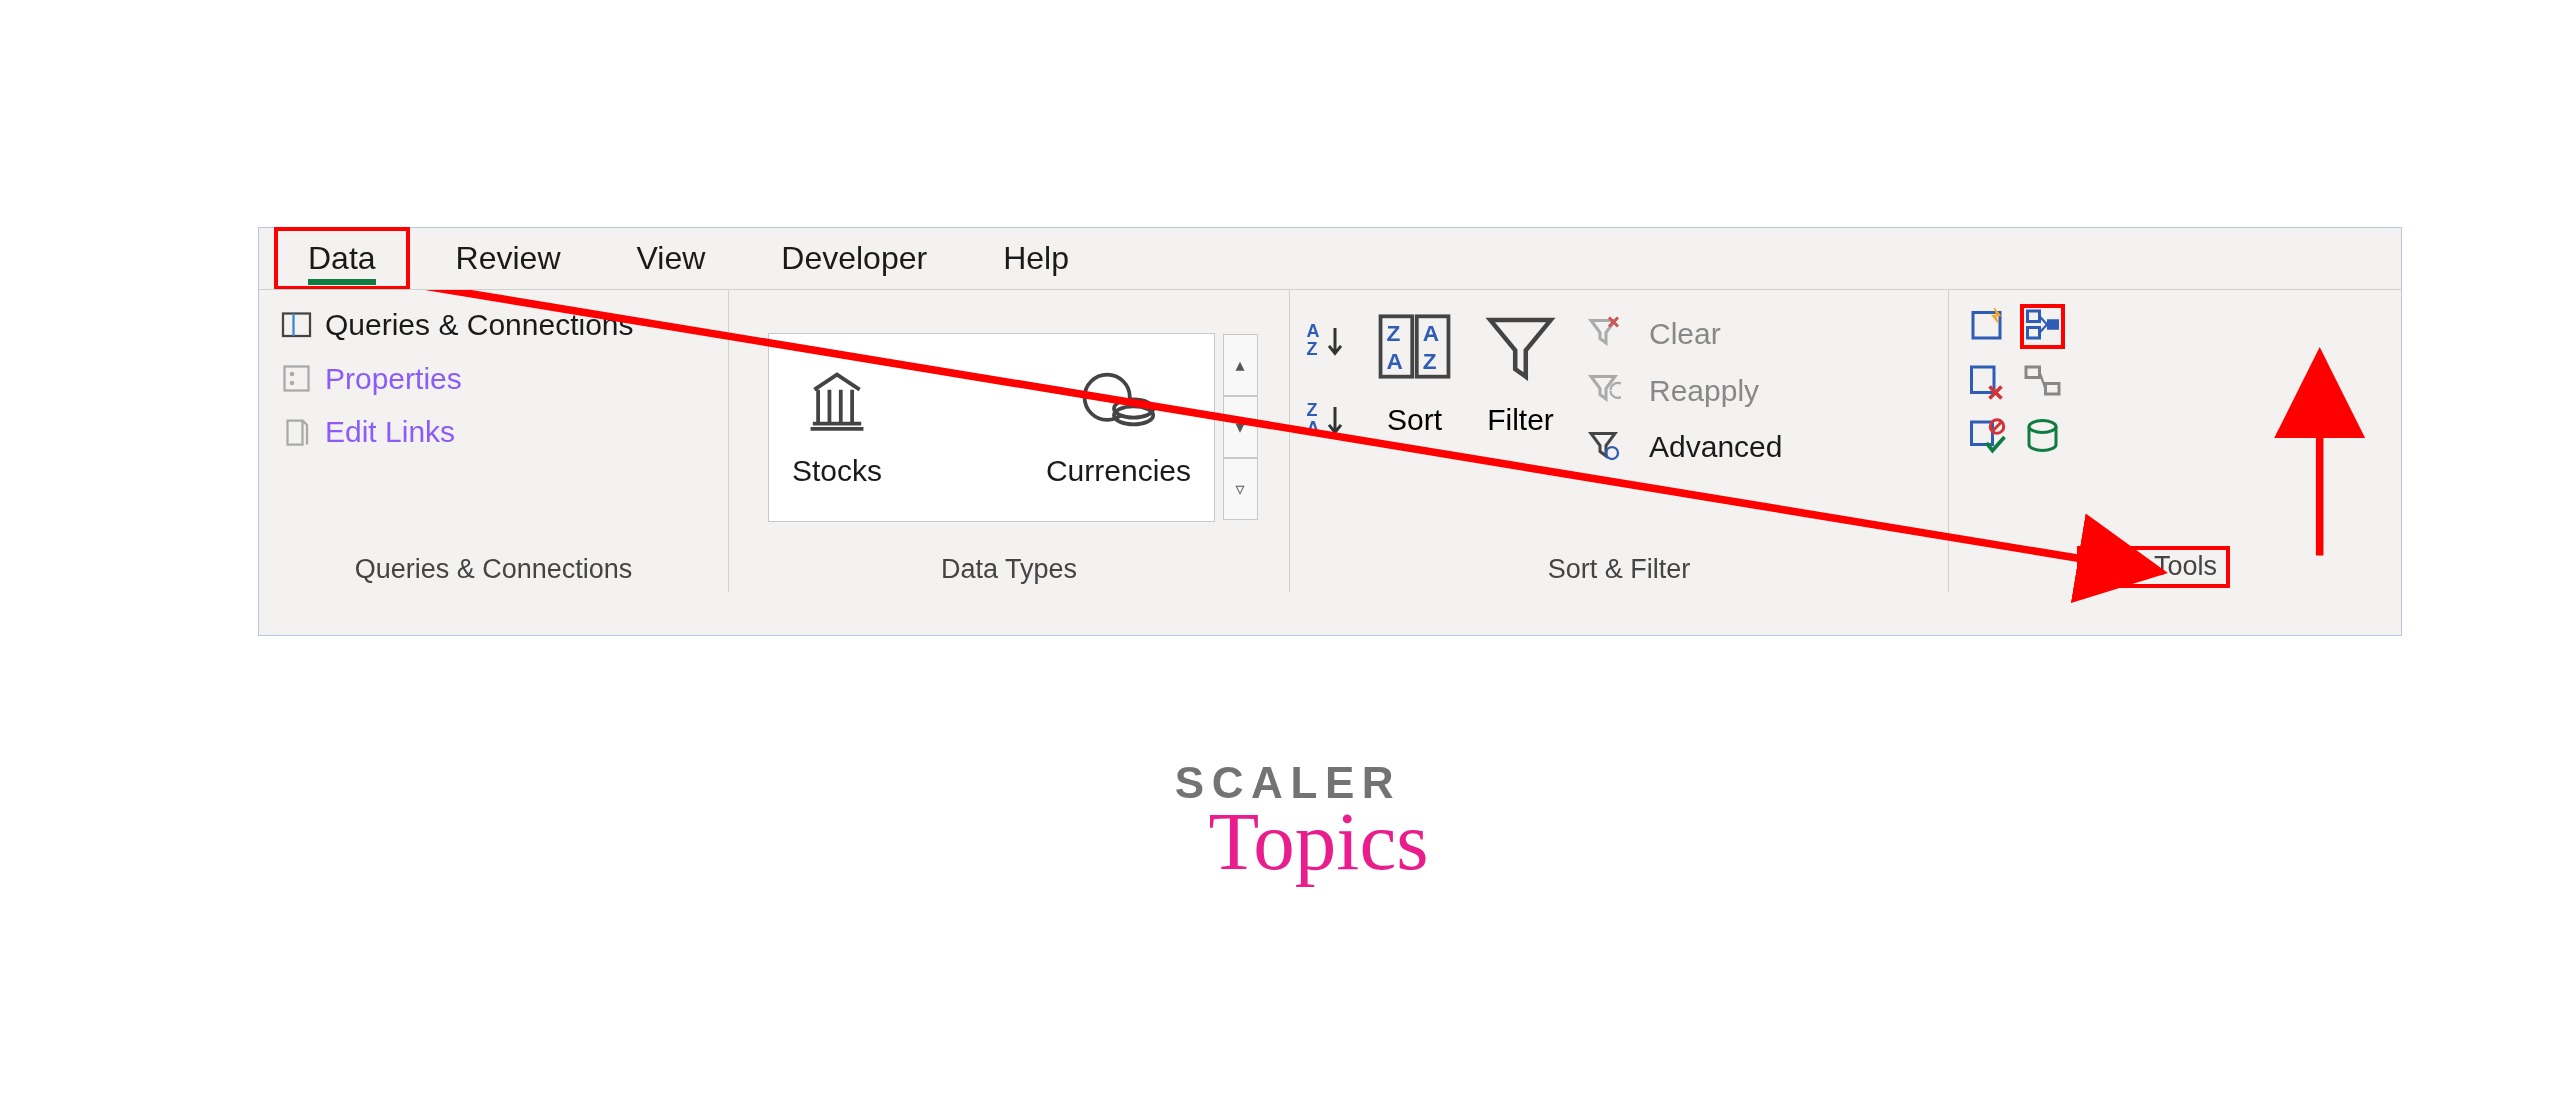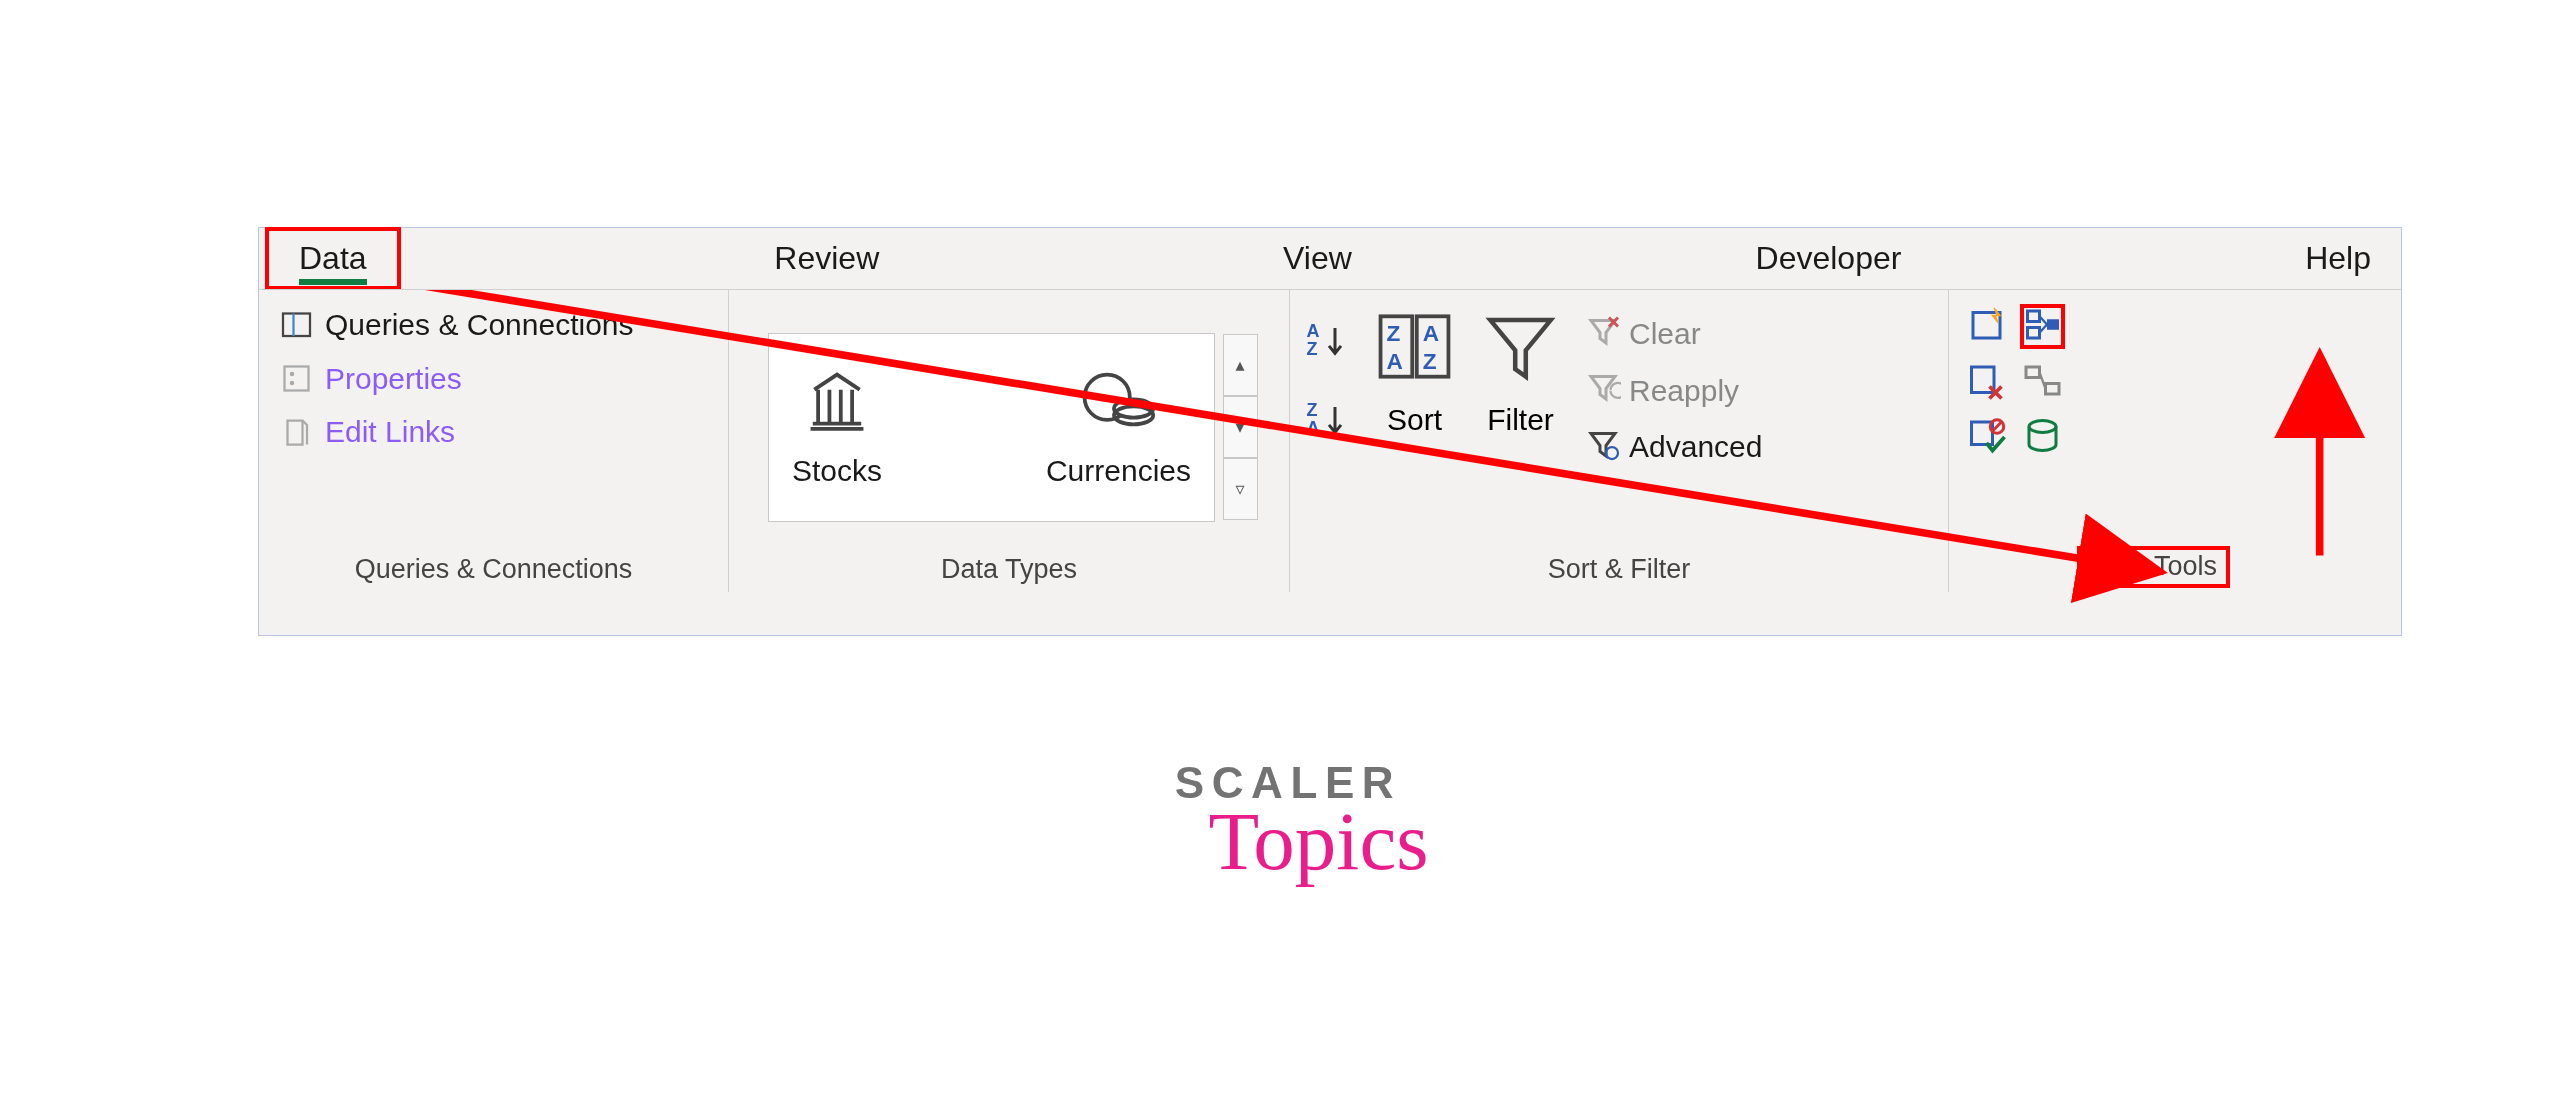--- a/index.html
+++ b/index.html
@@ -17,23 +17,22 @@
   width: 2144px;
   height: 409px;
   border: 1.5px solid #b8c7e0;
   background: #f3f2f1;
   padding: 0;
 }
 .tabs-row {
   display: flex;
   align-items: center;
   height: 61px;
-  padding-left: 6px;
+  padding-left: 15px;
   gap: 16px;
-  justify-content: space-between;
 }
 .tab {
   padding: 9px 30px;
   font-size: 32px;
   color: #1a1a1a;
   cursor: pointer;
   position: relative;
 }
 .tab.active .underline {
   position: absolute;
@@ -117,21 +116,21 @@
   justify-content: center;
   font-size: 18px;
   color: #555;
 }
 .sort-area { display: flex; align-items: flex-start; gap: 23px; padding-top: 7.6px; }
 .az-col { display: flex; flex-direction: column; gap: 30px; padding-top: 15px; }
 .az-item { display: flex; align-items: center; font-size: 26px; color: #1a1a1a; }
 .sort-big { display: flex; flex-direction: column; align-items: center; gap: 7.6px; font-size: 30px; }
 .filter-big { display: flex; flex-direction: column; align-items: center; gap: 7.6px; font-size: 30px; }
 .filter-opts { display: flex; flex-direction: column; gap: 13.6px; padding-top: 7.6px; }
-.filter-opt { display: flex; align-items: center; gap: 8px; font-size: 30px; color: #888; }
+.filter-opt { display: flex; align-items: center; gap: 28px; font-size: 30px; color: #888; }
 .filter-opt.enabled { color: #1a1a1a; }
 .tools-area { display: flex; gap: 10.6px; padding-top: 6px; align-items: flex-start; }
 .ttc { display: flex; flex-direction: column; align-items: center; gap: 6px; font-size: 30px; text-align: center; line-height: 1.2; }
 .small-grid { display: grid; grid-template-columns: repeat(2, 45px); grid-auto-rows: 45px; gap: 10.6px; }
 .small-btn {
   width: 45px; height: 45px; display: flex; align-items: center; justify-content: center;
 }
 .small-btn.highlighted { border: 4.5px solid #ff0000; }
 .group-label.highlighted { border: 4.5px solid #ff0000; display: inline-block; padding: 1.5px 9px; }
 .watermark {

